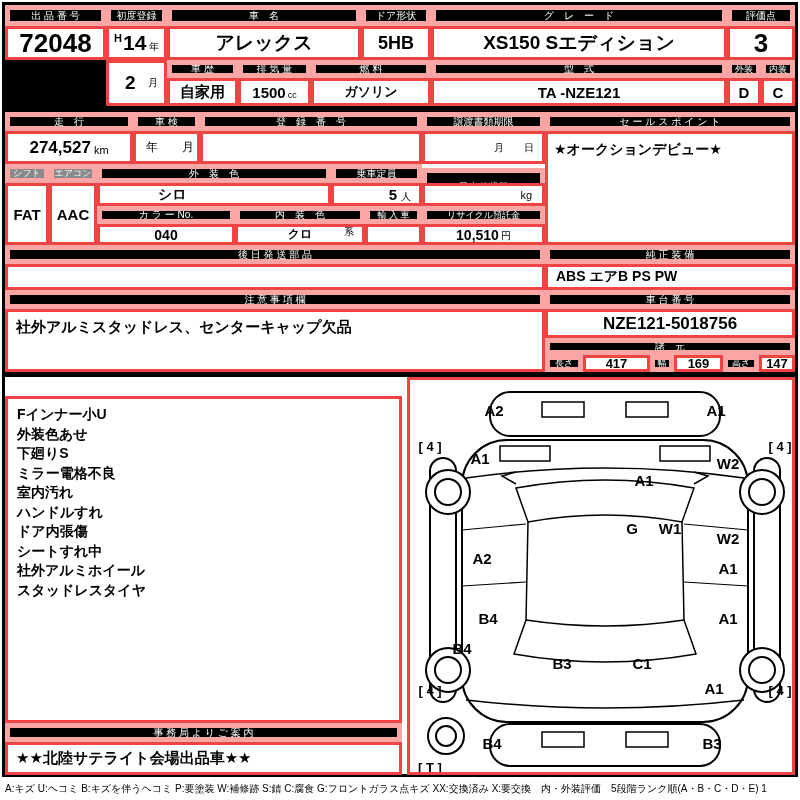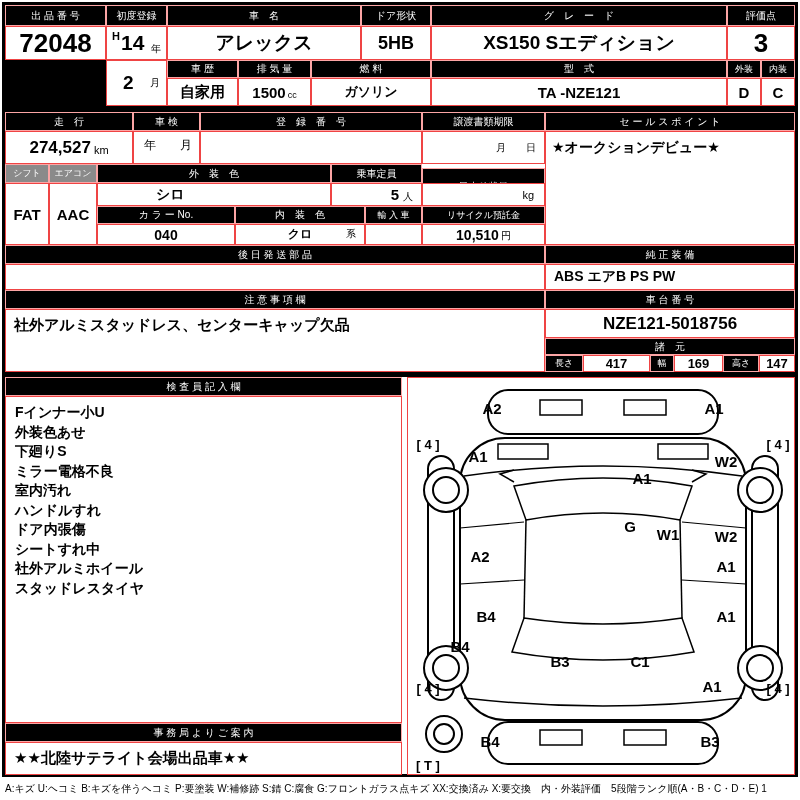--- a/index.html
+++ b/index.html
@@ -1,20 +1,20 @@
 <!DOCTYPE html>
 <html><head>
 <meta charset="utf-8">
 <style>
 *{margin:0;padding:0;box-sizing:border-box}
 body{font-family:"Liberation Sans","DejaVu Sans",sans-serif;color:#000;background:#fff}
 .sheet{position:relative;width:800px;height:800px;background:#fff;overflow:hidden}
 .frame{position:absolute;border:3px solid #000;background:#fff}
-.cell{position:absolute;border:1px solid #ef4444;background:#fff}
-.hdr{position:absolute;border:1px solid #fca5a5;background:#000;color:#fff;display:flex;align-items:center;justify-content:center;font-size:10px;white-space:nowrap;overflow:hidden}
+.cell{position:absolute;border:3px solid #ef4444;background:#fff}
+.hdr{position:absolute;border:5px solid #fca5a5;background:#000;color:#fff;display:flex;align-items:center;justify-content:center;font-size:10px;white-space:nowrap;overflow:hidden}
 .hdr.gray{background:#8a8a8a}
 .fill{position:absolute;background:#000}
 .val{display:flex;align-items:center;justify-content:center;font-weight:bold;white-space:nowrap}
 .unit{font-weight:normal}
 .notes-box{padding:6px 9px;font-size:14px;font-weight:bold;line-height:19.5px}
 .diag-label{position:absolute;transform:translate(-50%,-50%);font-size:15px;font-weight:bold;white-space:nowrap}
 .diag-corner{position:absolute;transform:translate(-50%,-50%);font-size:13px;font-weight:bold;white-space:nowrap}
 .legend{position:absolute;font-size:10px;white-space:nowrap}
 </style>
 </head>
@@ -134,21 +134,20 @@
   <div class="hdr" style="left:545px;top:338px;width:250px;height:17px">諸　元</div>
   <div class="hdr" style="left:545px;top:355px;width:38px;height:17px;font-size:9px">長さ</div>
   <div class="cell val" style="left:583px;top:355px;width:67px;height:17px;font-size:13px">417</div>
   <div class="hdr" style="left:650px;top:355px;width:24px;height:17px;font-size:9px">幅</div>
   <div class="cell val" style="left:674px;top:355px;width:49px;height:17px;font-size:13px">169</div>
   <div class="hdr" style="left:723px;top:355px;width:36px;height:17px;font-size:9px">高さ</div>
   <div class="cell val" style="left:759px;top:355px;width:36px;height:17px;font-size:13px">147</div>
 
   <div class="fill" style="left:5px;top:372px;width:790px;height:5px"></div>
 
-  <div class="hdr" style="left:5px;top:377px;width:397px;height:19px">検 査 員 記 入 欄</div>
   <div class="cell notes-box" style="left:5px;top:396px;width:397px;height:327px">
     <div>Fインナー小U</div>
     <div>外装色あせ</div>
     <div>下廻りS</div>
     <div>ミラー電格不良</div>
     <div>室内汚れ</div>
     <div>ハンドルすれ</div>
     <div>ドア内張傷</div>
     <div>シートすれ中</div>
     <div>社外アルミホイール</div>
@@ -196,21 +195,21 @@
         <circle cx="36" cy="356" r="18"></circle>
           <circle cx="36" cy="356" r="10"></circle>
       </g>
     </svg>
   <div class="diag-label" style="left: 84px; top: 30px;">A2</div>
       <div class="diag-label" style="left: 306px; top: 30px;">A1</div>
       <div class="diag-label" style="left: 70px; top: 78px;">A1</div>
       <div class="diag-label" style="left: 318px; top: 83px;">W2</div>
       <div class="diag-label" style="left: 234px; top: 100px;">A1</div>
       <div class="diag-label" style="left: 222px; top: 148px;">G</div>
-      <div class="diag-label" style="left: 260px; top: 148px; margin-top: 8px;">W1</div>
+      <div class="diag-label" style="left: 260px; top: 148px;">W1</div>
       <div class="diag-label" style="left: 318px; top: 158px;">W2</div>
       <div class="diag-label" style="left: 72px; top: 178px;">A2</div>
       <div class="diag-label" style="left: 318px; top: 188px;">A1</div>
       <div class="diag-label" style="left: 78px; top: 238px;">B4</div>
       <div class="diag-label" style="left: 318px; top: 238px;">A1</div>
       <div class="diag-label" style="left: 52px; top: 268px;">B4</div>
       <div class="diag-label" style="left: 152px; top: 283px;">B3</div>
       <div class="diag-label" style="left: 232px; top: 283px;">C1</div>
       <div class="diag-label" style="left: 304px; top: 308px;">A1</div>
       <div class="diag-label" style="left: 82px; top: 363px;">B4</div>

